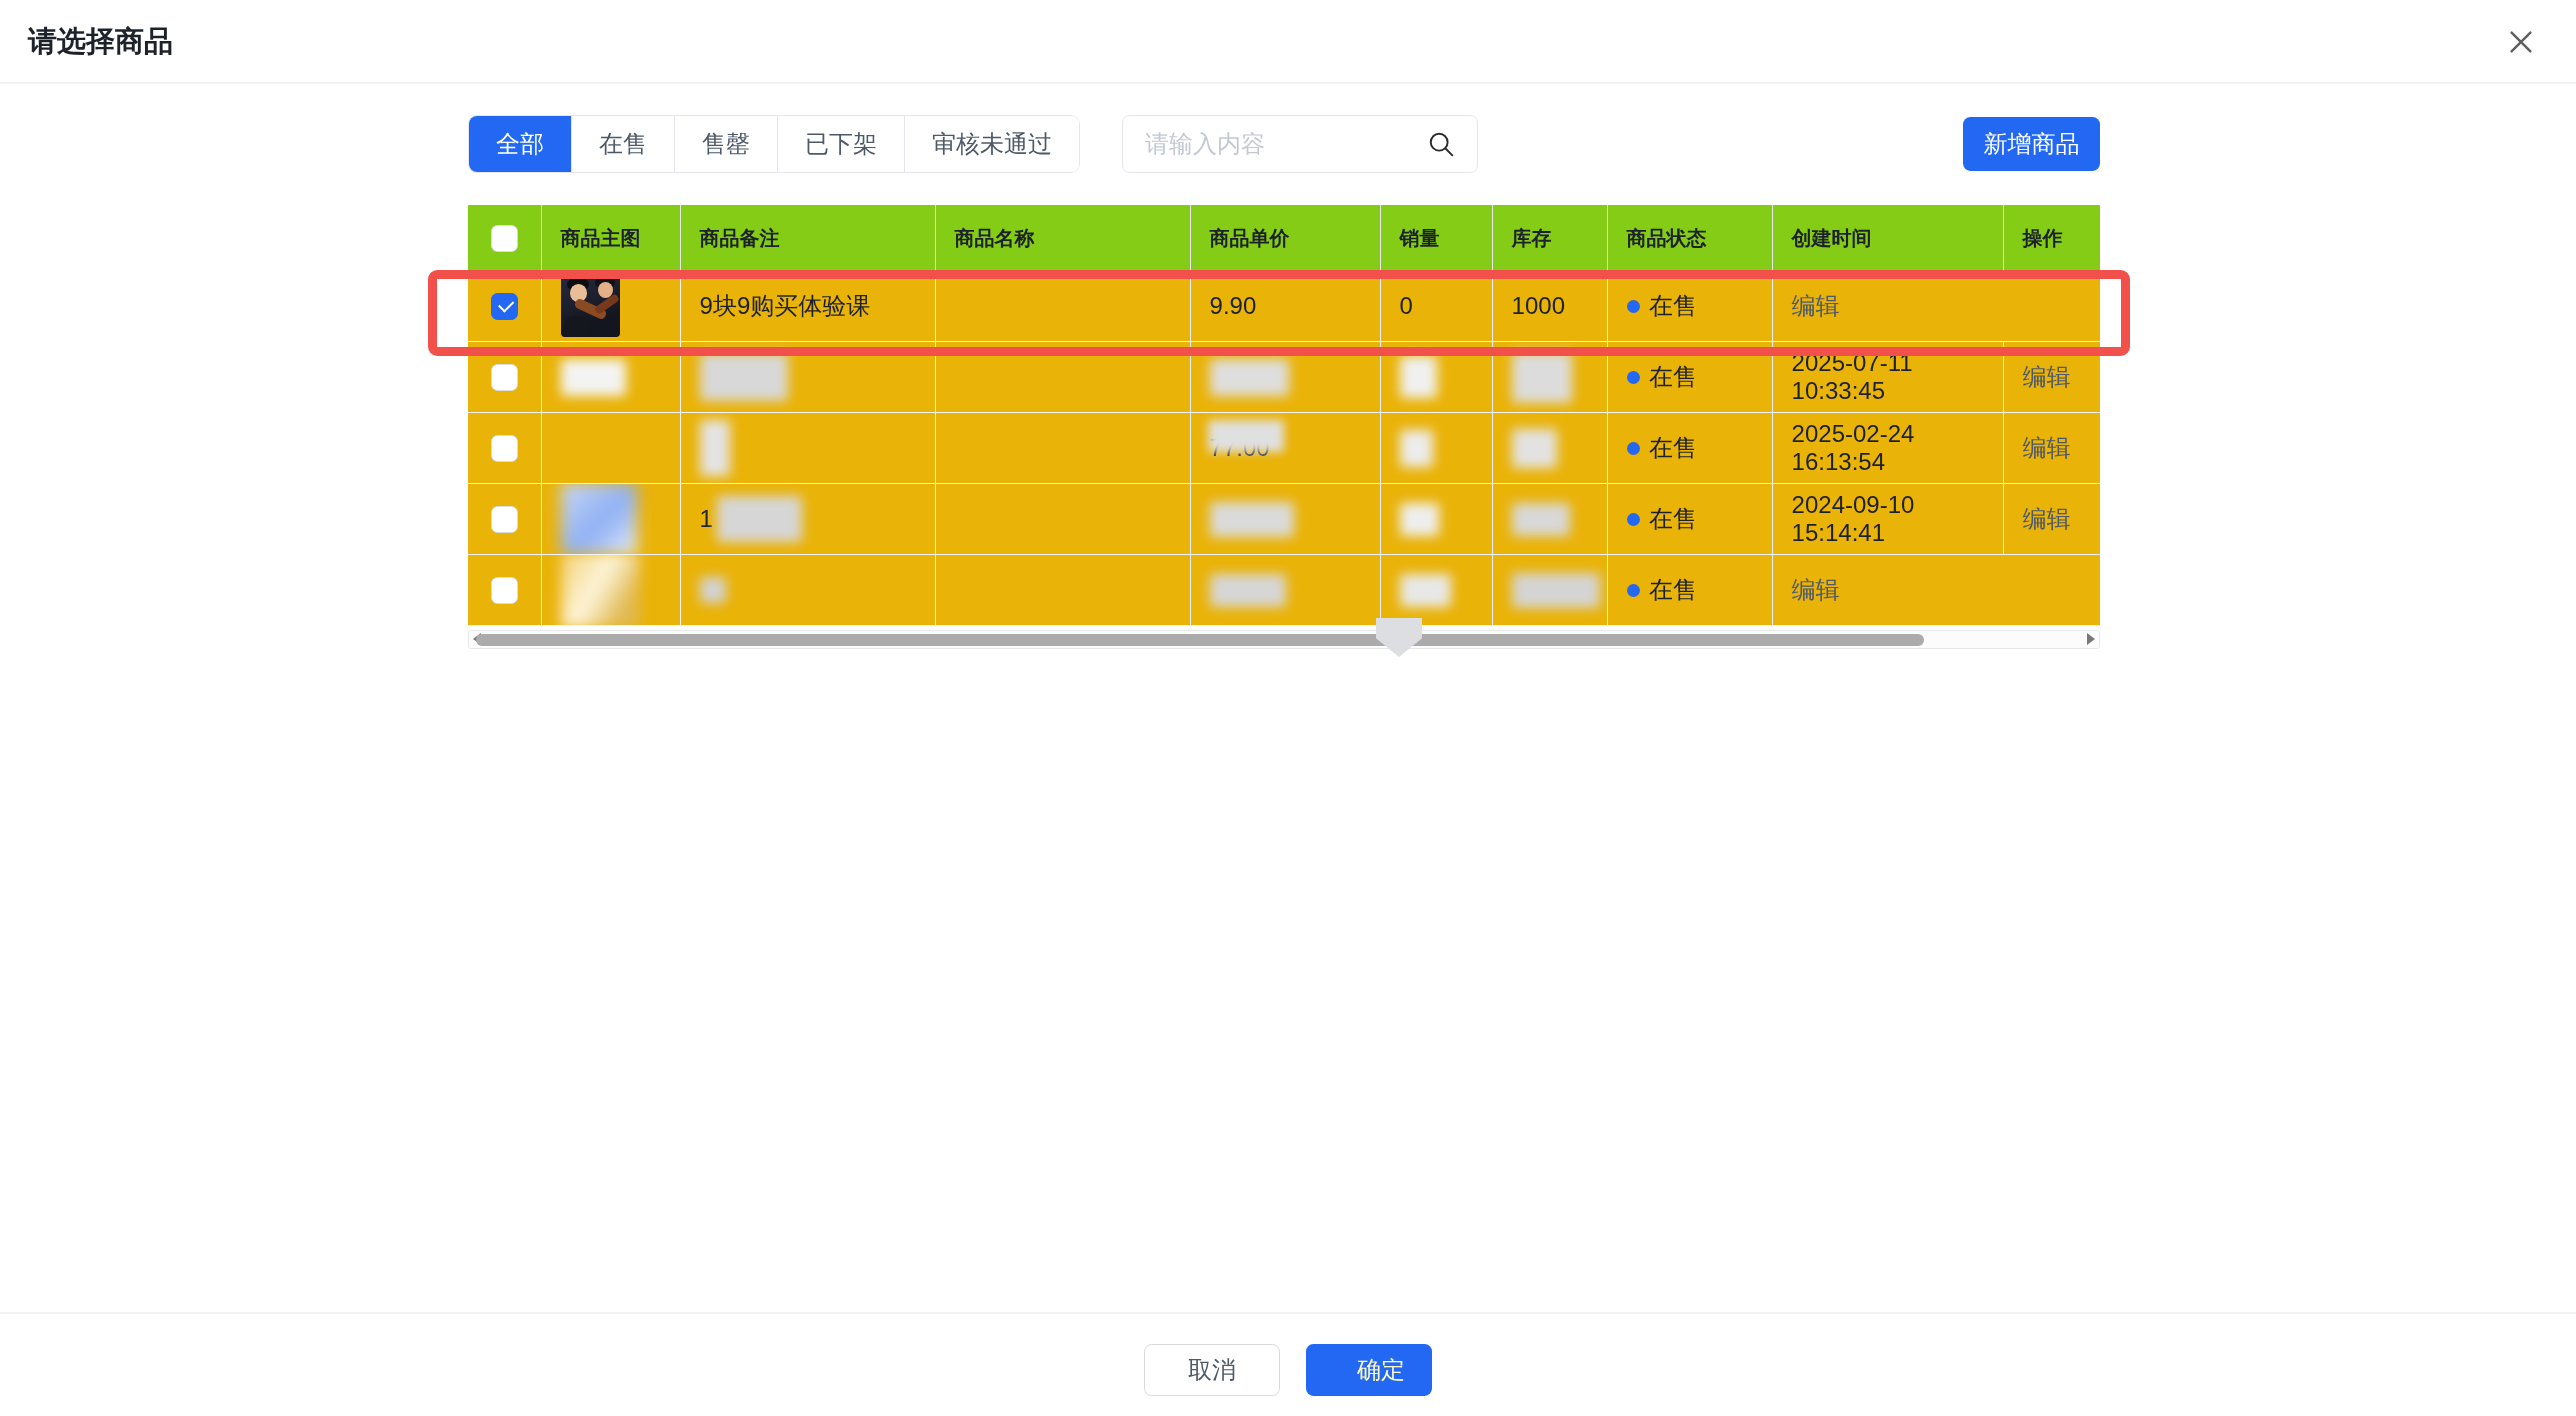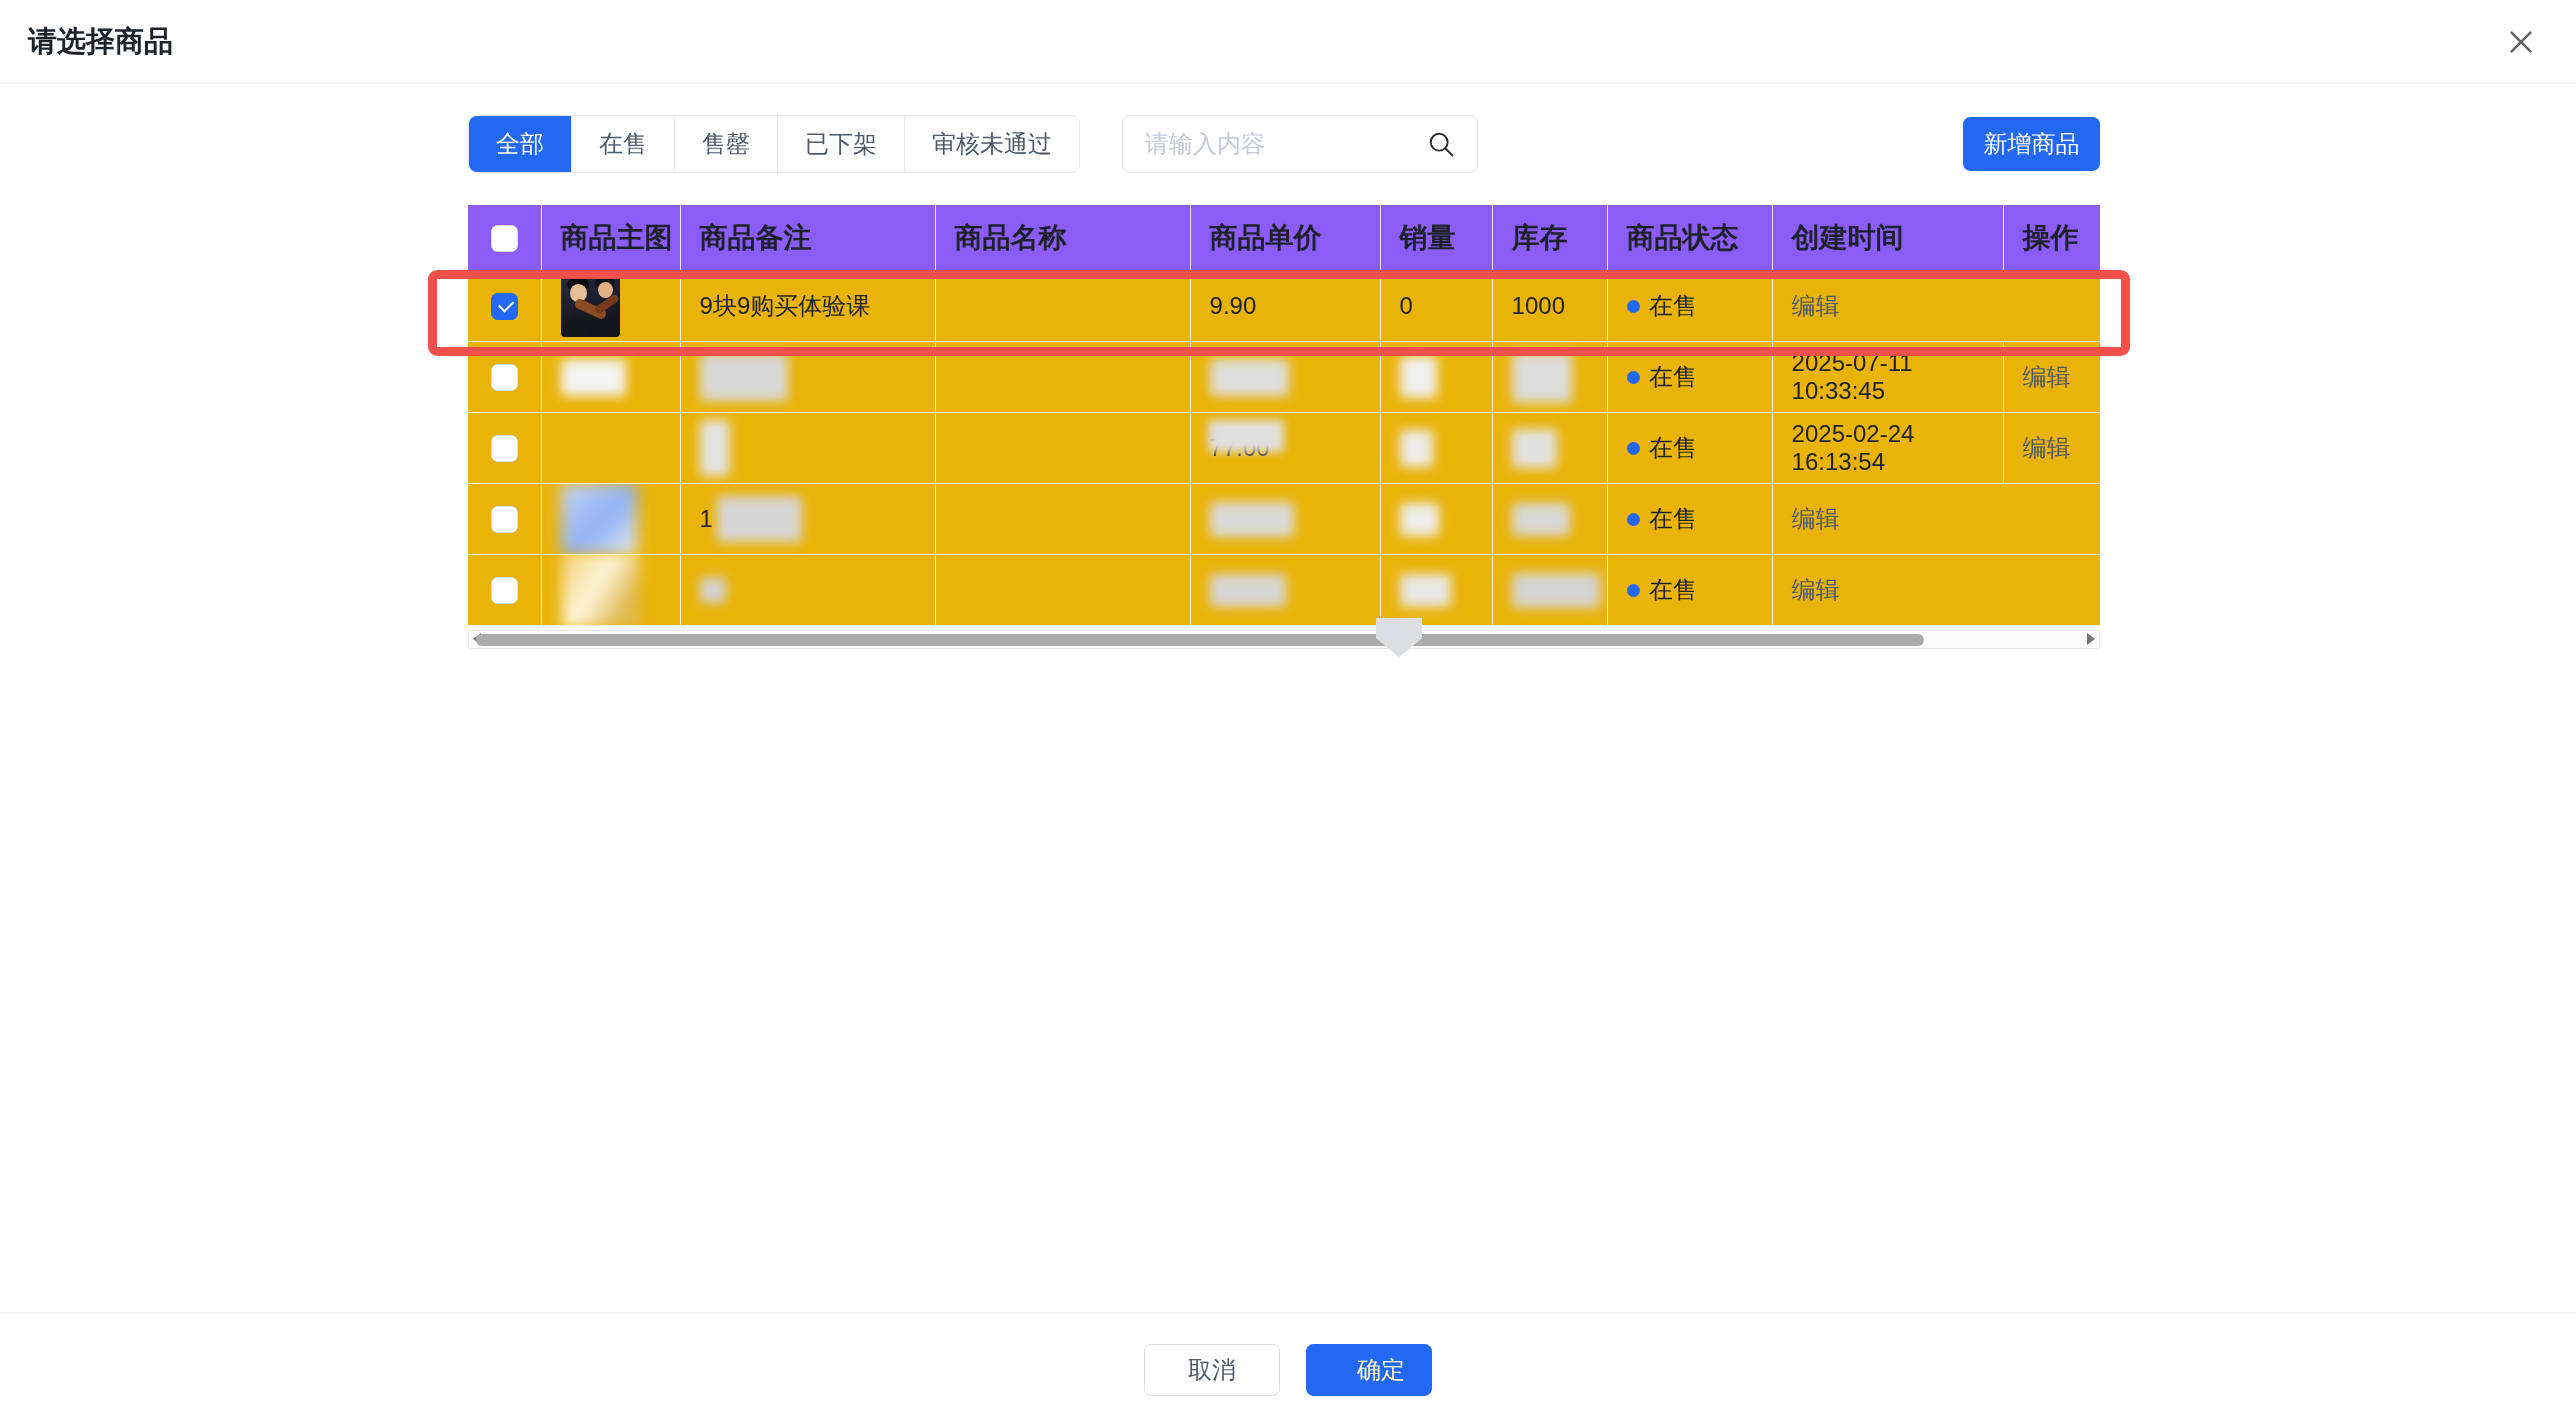--- a/index.html
+++ b/index.html
@@ -29,21 +29,21 @@
   .tab.active{background:var(--primary);color:#fff;}
   .search-box{position:relative;margin-left:42px;width:356px;height:58px;border:0.9px solid var(--border);border-radius:7.4px;display:flex;align-items:center;background:#fff;justify-content:center;}
   .search-box input{border:none;outline:none;background:transparent;font-size:24px;padding:0 65px 0 22px;width:100%;height:100%;font-family:inherit;color:var(--text-main);}
   .search-box input::placeholder{color:#C3C8D2;}
   .search-icon{position:absolute;right:20.4px;top:14px;}
   .add-btn{margin-left:auto;width:137px;height:54px;background:var(--primary);color:#fff;border:none;border-radius:7.4px;font-size:24px;font-family:inherit;cursor:pointer;}
 
   
   .table{position:absolute;left:468px;top:205px;width:1632px;}
   .trow{display:grid;grid-template-columns:74px 139px 255px 255px 190px 112px 115px 165px 231px 95px;align-items:center;}
-  .thead{background:#8b5cf6;height:66px;font-weight:700;font-size:28px;}
+  .thead{background:#84cc16;height:66px;font-weight:700;font-size:20px;}
   .tbody-row{height:71px;background:#eab308;border-bottom:0.9px solid var(--row-border);font-size:24px;}
   .cell{height:100%;display:flex;align-items:center;padding-left:18.6px;position:relative;border-right:0.9px solid #EFF0F3;overflow:hidden;}
   .thead .cell{border-right-color:#E7E8EC;}
   .cell:last-child{border-right:none;}
   .cell.cb{justify-content:center;padding-left:0;}
 
   .checkbox{width:27px;height:27px;border:1.9px solid #D9DCE1;border-radius:6.5px;background:#fff;cursor:pointer;position:relative;flex:0 0 auto;}
   .checkbox.checked{background:var(--primary);border-color:var(--primary);}
   .checkbox.checked::after{content:"";position:absolute;left:6.5px;top:6.5px;width:12px;height:6.5px;border-left:2.8px solid #fff;border-bottom:2.8px solid #fff;transform:rotate(-45deg);}
 
@@ -244,20 +244,21 @@
       </div>
     <div class="cell">
         <div class="blur" style="width:58px;height:33px;background:#D8D8D8;"></div>
       </div>
     <div class="cell">
         <span class="status">
           <span class="dot"></span>
           <span>在售</span>
         </span>
       </div>
+    <div class="cell">2024-09-10 15:14:41</div>
     <div class="cell">
         <span class="edit-link">编辑</span>
       </div>
   </div>
 
   <div class="trow tbody-row">
     <div class="cell cb">
         <span class="checkbox"></span>
       </div>
     <div class="cell">

